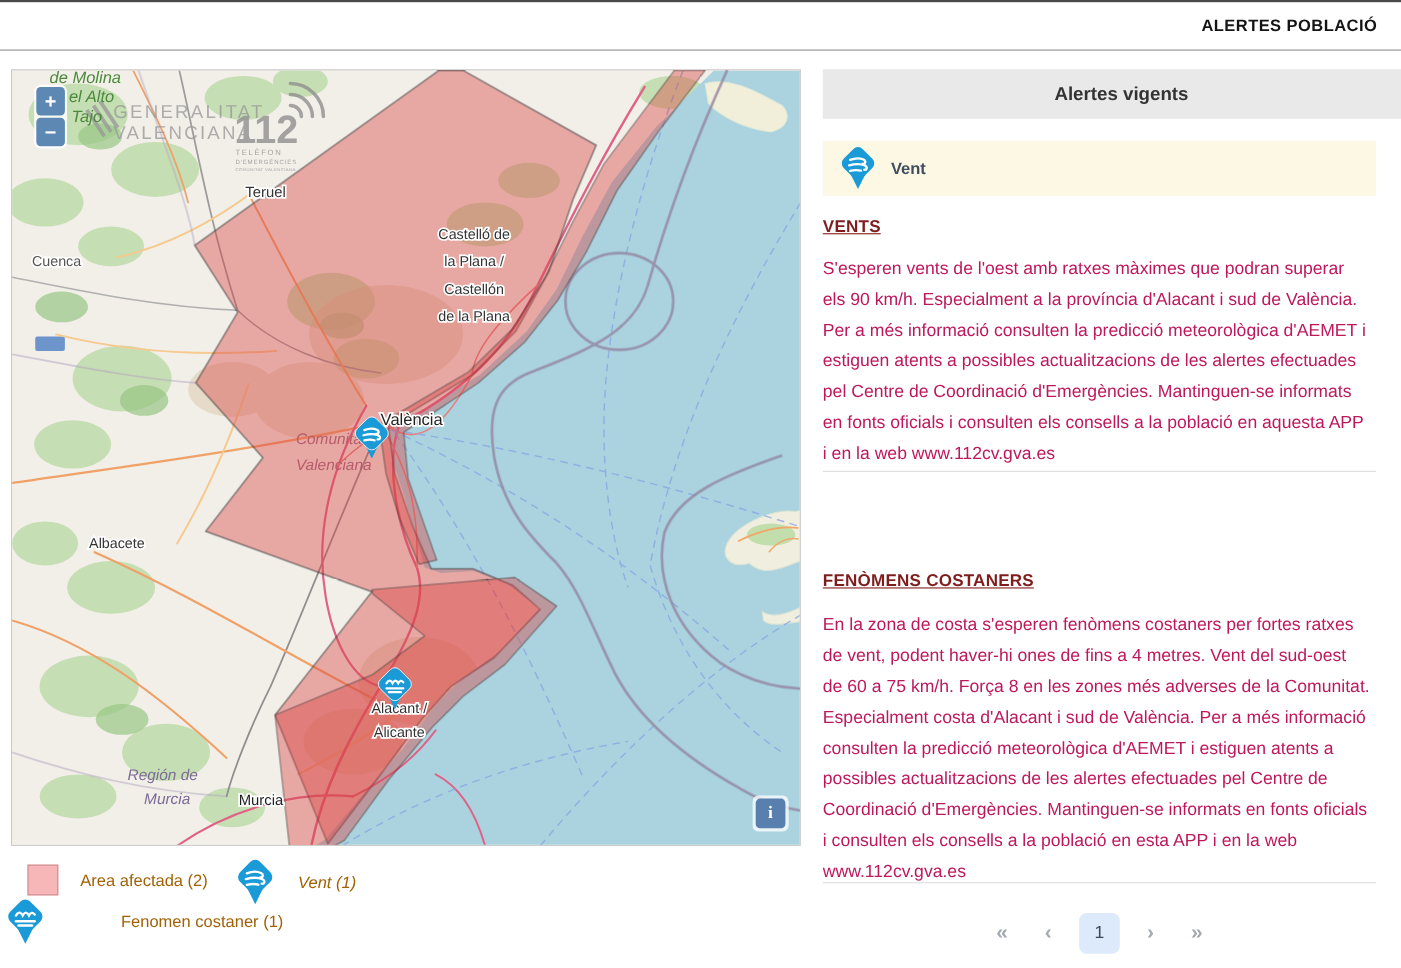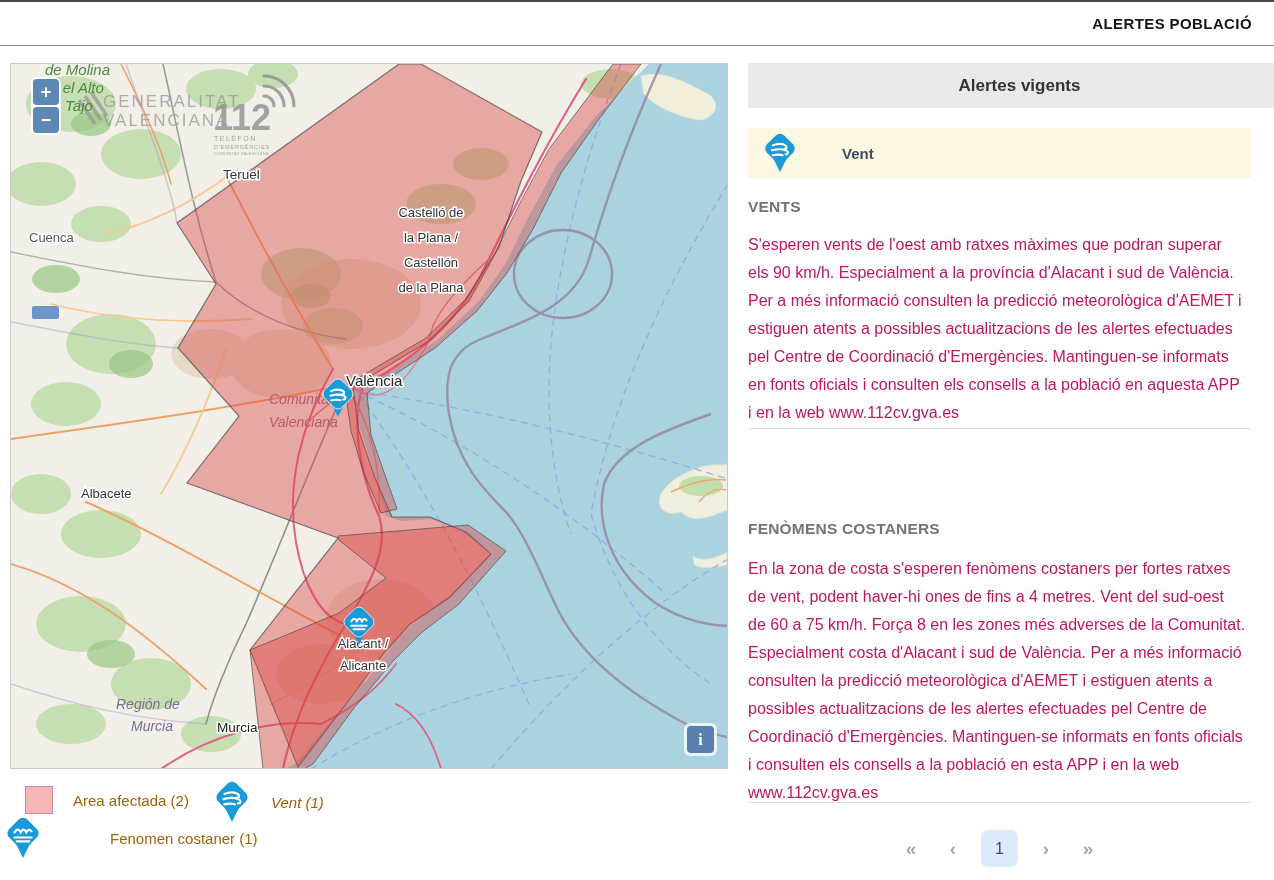--- a/index.html
+++ b/index.html
@@ -30,24 +30,24 @@
   
   .legend-item { position:absolute; display:flex; align-items:center; }
   .legend-swatch { width:28px; height:28px; background:#f7b6b8; border:1px solid #cf8c8e; }
   .legend-label { font-size:15px; color:#a16207; margin-left:20px; }
 
   
   .panel { position:absolute; left:748px; top:63px; width:503px; height:810px; }
   .panel-title { position:absolute; left:0; top:0; width:543px; height:45px; background:#e9e9e9;
                  text-align:center; line-height:45px; font-size:17px; font-weight:bold; color:#333; }
   .alert-row { position:absolute; left:0; width:503px; height:50px; background:#fdf8e3;
-               display:flex; align-items:center; cursor:pointer;gap:32px; }
+               display:flex; align-items:center; cursor:pointer; }
   .alert-row .pin { margin-left:14px; }
   .alert-tag { font-size:15px; font-weight:bold; color:#3f4d61; margin-left:12px; }
-  .alert-heading { position:absolute; left:0; font-size:15.5px; font-weight:bold; color:#737373; letter-spacing:.2px; }
+  .alert-heading { position:absolute; left:0; font-size:15.5px; font-weight:bold; color:#7f1d1d; letter-spacing:.2px;text-decoration:underline; }
   .alert-body { position:absolute; left:0; width:498px; font-size:16px; line-height:28px; color:#be185d; }
   .divider { position:absolute; left:0; width:503px; border-top:1px solid #dcdcdc; }
 
   .pager { position:absolute; left:0; top:767px; width:503px; display:flex; justify-content:center;
            align-items:center; gap:14px; }
   .pg-arrow { background:none; border:none; color:#a3aab2; font-size:19px; font-weight:bold; cursor:pointer;
               width:28px; height:36px; line-height:34px; }
   .pg-page { width:37px; height:37px; background:#ddeafb; border:none; border-radius:7px;
              font-size:16px; color:#3c4a57; cursor:pointer; }
 </style>

